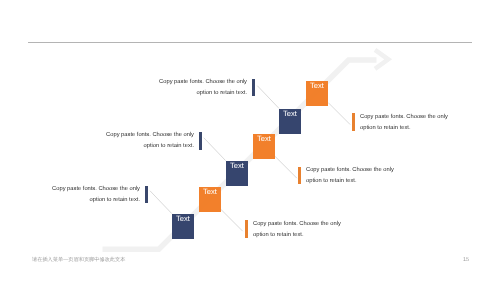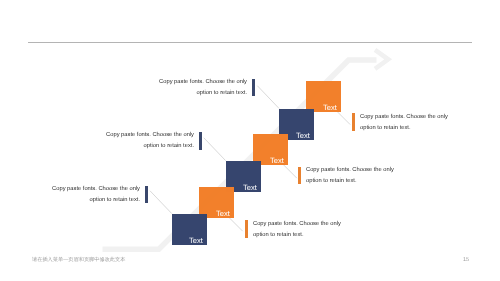--- a/index.html
+++ b/index.html
@@ -2,23 +2,23 @@
 <html><head>
 <meta charset="utf-8">
 <style>
   html,body{margin:0;padding:0;}
   body{width:500px;height:281px;background:#ffffff;overflow:hidden;
        font-family:"Liberation Sans",sans-serif;
        -webkit-font-smoothing:antialiased;text-rendering:geometricPrecision;}
   .slide{position:relative;width:500px;height:281px;background:#fff;}
   .rule{position:absolute;left:27.9px;top:42.3px;width:444.3px;height:0.9px;background:#b4b4b4;}
   svg.arrow{position:absolute;left:0;top:0;width:500px;height:281px;}
-  .node{position:absolute;width:21.8px;height:31px;display:flex;align-items:flex-end;
+  .node{position:absolute;width:21.8px;height:25px;display:flex;align-items:flex-start;
         justify-content:center;color:#fff;font-size:7.6px;
-        opacity:0.999;will-change:transform;padding-left:13px;}
+        opacity:0.999;will-change:transform;}
   .node.orange{background:#F2802B;}
   .node.navy{background:#36456E;}
   .bar{position:absolute;width:3.0px;height:17.5px;}
   .bar.navy{background:#39476C;}
   .bar.orange{background:#E8812F;}
   .txt{position:absolute;font-size:5.75px;line-height:11.4px;color:#2b2b2b;white-space:nowrap;opacity:0.999;will-change:transform;}
   .txt.r{text-align:right;}
   .footer{position:absolute;left:32.1px;top:255.6px;font-size:5.2px;color:#a0a0a0;opacity:0.999;will-change:transform;}
   .pageno{position:absolute;left:463.3px;top:256.8px;font-size:5.6px;color:#a2a2a2;opacity:0.999;will-change:transform;}
 </style>

